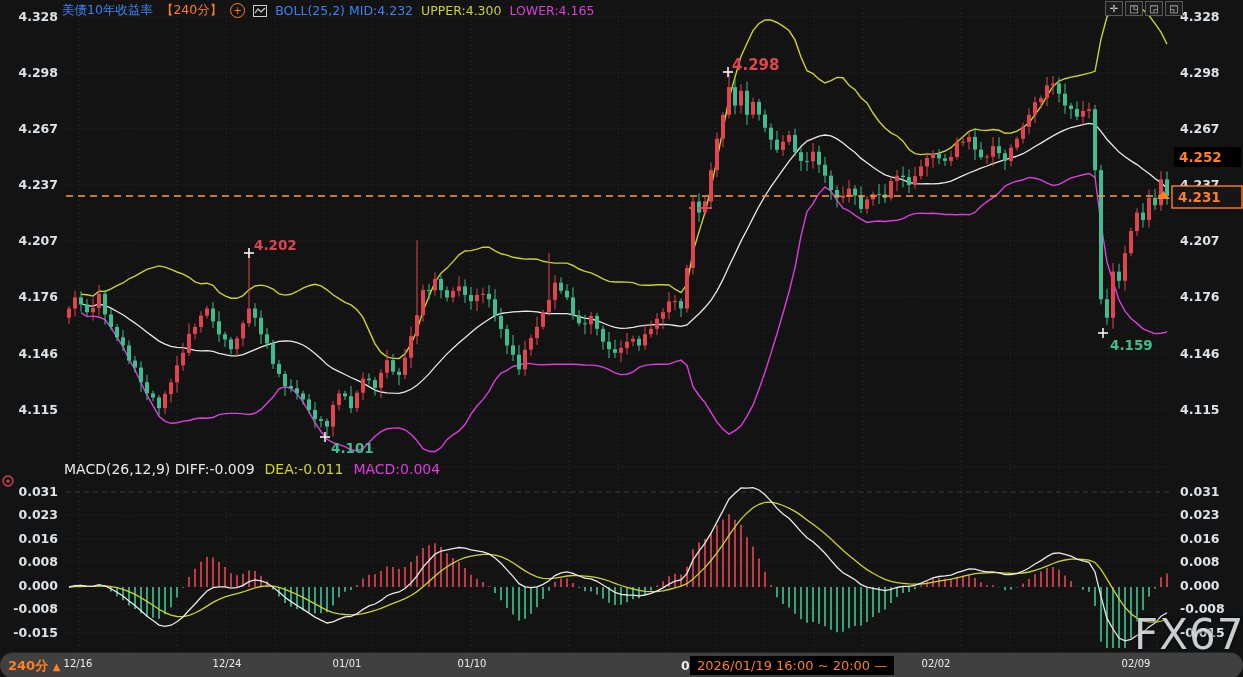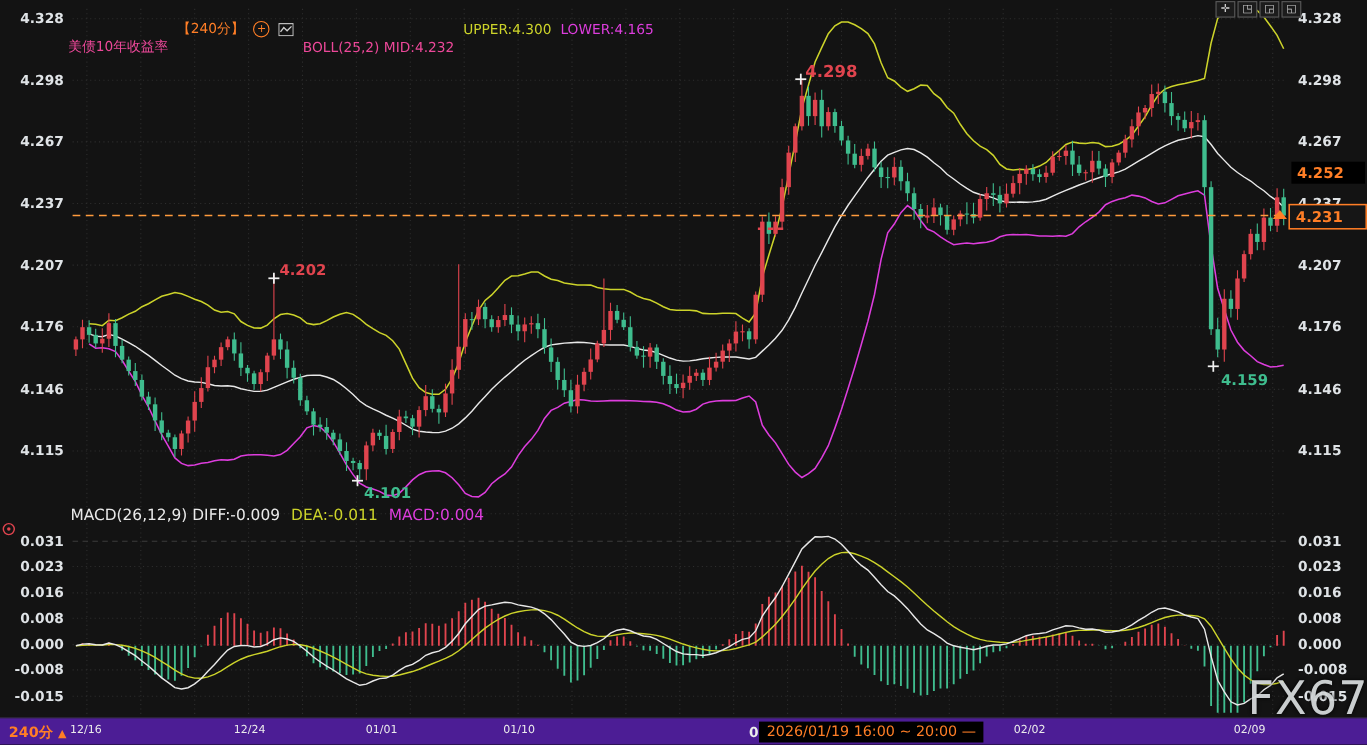--- a/index.html
+++ b/index.html
@@ -1,37 +1,37 @@
 <!DOCTYPE html>
 <html><head>
 <meta charset="utf-8">
 <style>
   html,body{margin:0;padding:0;background:#000;}
   .screen{position:relative;width:1243px;height:677px;background:#131313;overflow:hidden;
           font-family:"DejaVu Sans","Liberation Sans",sans-serif;color:#dfe3e6;}
   svg text{font-family:"DejaVu Sans","Liberation Sans",sans-serif;}
   .main-header{position:absolute;left:62px;top:2px;display:flex;align-items:center;gap:8px;
                font-size:12.5px;white-space:nowrap;z-index:5;}
-  .main-header .t-white{color:#ec4899;margin-top:32px;}
+  .main-header .t-white{color:#3b82f6;}
   .main-header .t-orange{color:#ff7e26;text-align:right;}
   .main-header .t-yellow{color:#ccd32a;}
   .main-header .t-magenta{color:#dd3ddd;}
   .plus-icon{display:inline-flex;align-items:center;justify-content:center;width:13px;height:13px;
              border:1px solid #ff7e26;border-radius:50%;color:#ff7e26;font-size:10px;line-height:1;}
   .charttype-icon{display:inline-flex;align-items:center;}
   .macd-header{position:absolute;left:64px;top:461px;display:flex;gap:10px;font-size:14px;
                white-space:nowrap;z-index:5;}
   .macd-header .t-white{color:#e9e9e9;}
   .macd-header .t-yellow{color:#ccd32a;}
   .macd-header .t-magenta{color:#dd3ddd;}
   .toolbar{position:absolute;right:60px;top:1px;display:flex;gap:2px;z-index:6;}
   .tool-btn{width:18px;height:15px;border:1px solid #5a5a5a;background:#1c1c1c;color:#cfcfcf;
             font-size:10px;line-height:13px;text-align:center;padding:0;cursor:pointer;}
-  .footer{position:absolute;left:0;top:652px;width:1243px;height:25px;background:#4c1d95;
-          border-top:1px solid #262626;z-index:5;}
+  .footer{position:absolute;left:0;top:652px;width:1243px;height:25px;background:#404040;
+          border-top:1px solid #262626;z-index:5;border-radius:13px;}
   .footer .interval{position:absolute;left:8px;top:4px;color:#ff7e26;font-weight:700;font-size:13px;}
   .footer .interval .tri{font-size:10px;}
   .date-label{position:absolute;top:5px;transform:translateX(-50%);color:#ececec;font-weight:400;font-size:10px;}
   .hl-prefix{position:absolute;top:5px;color:#ececec;font-weight:700;font-size:12.5px;}
   .hl-box{position:absolute;top:3px;background:#000;color:#ff7e26;font-size:13px;font-weight:400;
           padding:2px 7px;white-space:nowrap;}
   .watermark{position:absolute;left:1100px;top:610px;font-size:42px;font-weight:500;color:#d4d8da;
              letter-spacing:1px;text-shadow:0 0 4px #000;z-index:4;opacity:.95;padding-left:34px;}
 </style>
 </head>

